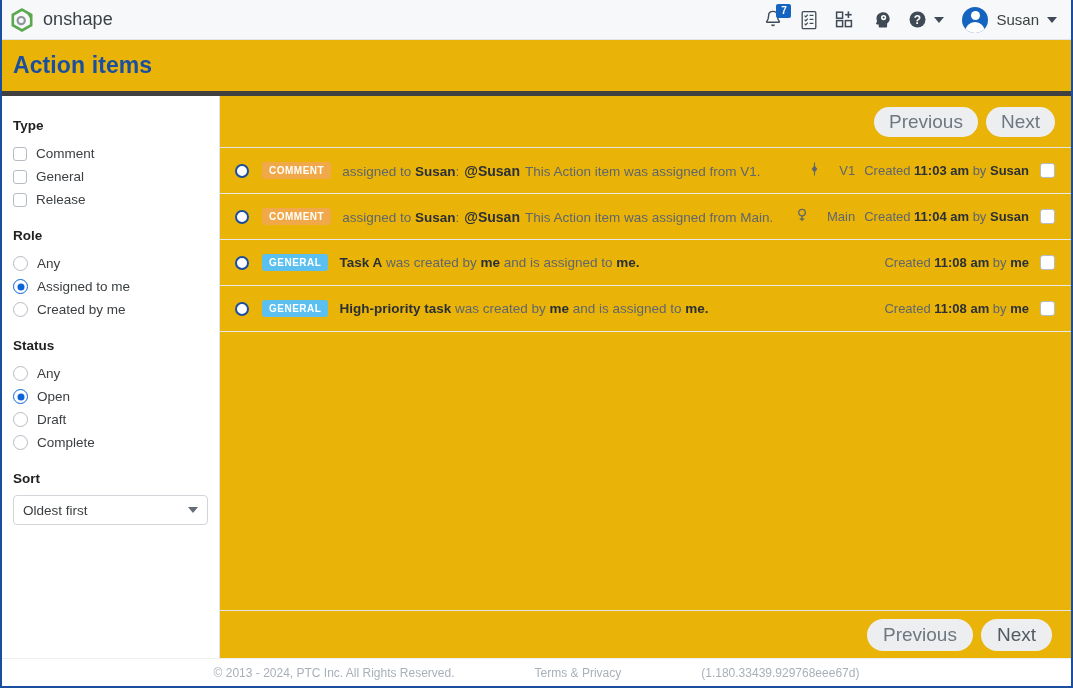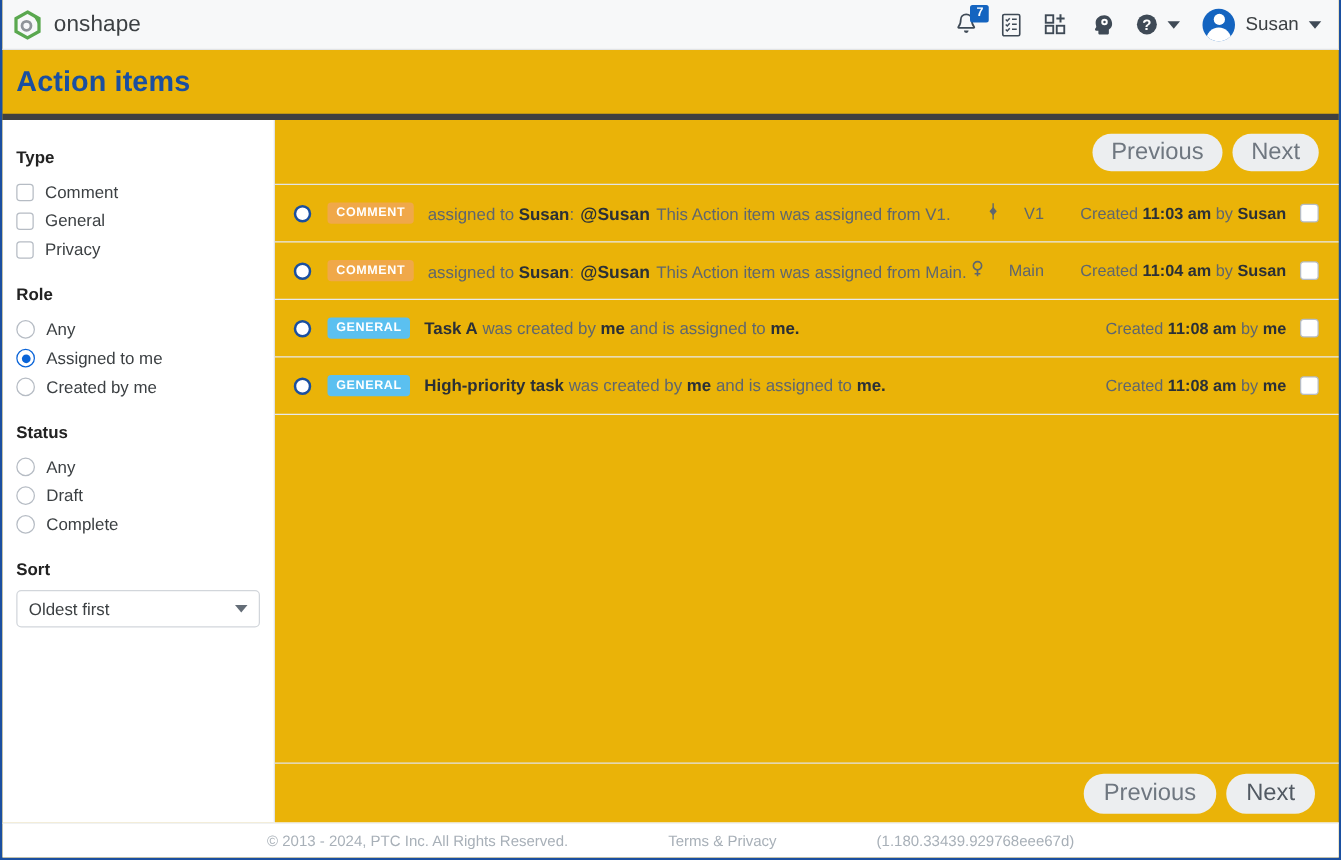--- a/index.html
+++ b/index.html
@@ -203,21 +203,21 @@
   .task-text .mention { color: #2b3036; font-weight: bold; font-size: 14px; }
   .task-text .sp { display: inline-block; width: 5px; }
   .task-meta {
     flex: 0 0 auto;
     display: flex; align-items: center;
     font-size: 13px; color: #5f666e;
     margin-left: 14px;
   }
   .meta-src {
     display: flex; align-items: center; gap: 20px;
-    color: #5f666e; margin-right: 29px;
+    color: #5f666e; margin-right: 9px;
   }
   .meta-created { white-space: nowrap; }
   .meta-created b { color: #2b3036; font-weight: bold; }
   .row-check {
     width: 15px; height: 15px; border-radius: 3px;
     border: 1.4px solid #b6bcc4; background: #fff;
     margin-left: 11px; flex: 0 0 15px;
   }
 
   
@@ -329,21 +329,21 @@
         <div class="opt-row">
           <span class="cbox"></span>
           <span class="opt-label">Comment</span>
         </div>
         <div class="opt-row">
           <span class="cbox"></span>
           <span class="opt-label">General</span>
         </div>
         <div class="opt-row">
           <span class="cbox"></span>
-          <span class="opt-label">Privacy</span>
+          <span class="opt-label">Release</span>
         </div>
       </div>
 
       <div class="filter-group">
         <div class="filter-title">Role</div>
         <div class="opt-row">
           <span class="radio"></span>
           <span class="opt-label">Any</span>
         </div>
         <div class="opt-row">
@@ -354,20 +354,24 @@
           <span class="radio"></span>
           <span class="opt-label">Created by me</span>
         </div>
       </div>
 
       <div class="filter-group">
         <div class="filter-title">Status</div>
         <div class="opt-row">
           <span class="radio"></span>
           <span class="opt-label">Any</span>
+        </div>
+        <div class="opt-row">
+          <span class="radio checked"></span>
+          <span class="opt-label">Open</span>
         </div>
         <div class="opt-row">
           <span class="radio"></span>
           <span class="opt-label">Draft</span>
         </div>
         <div class="opt-row">
           <span class="radio"></span>
           <span class="opt-label">Complete</span>
         </div>
       </div>

